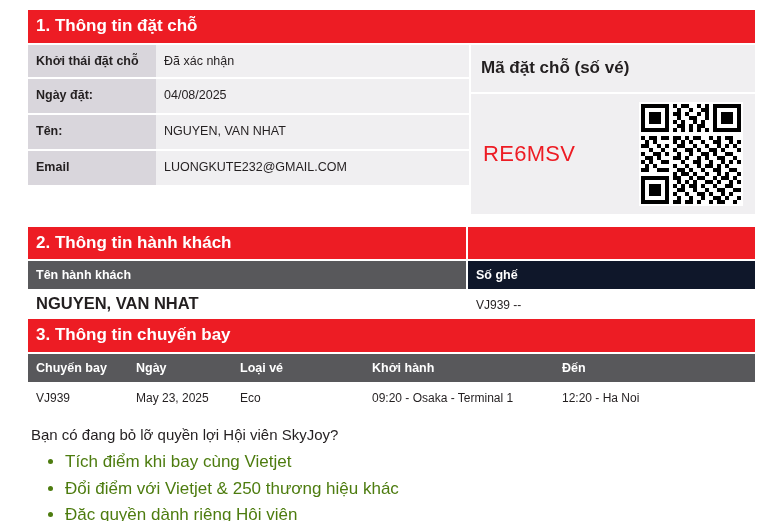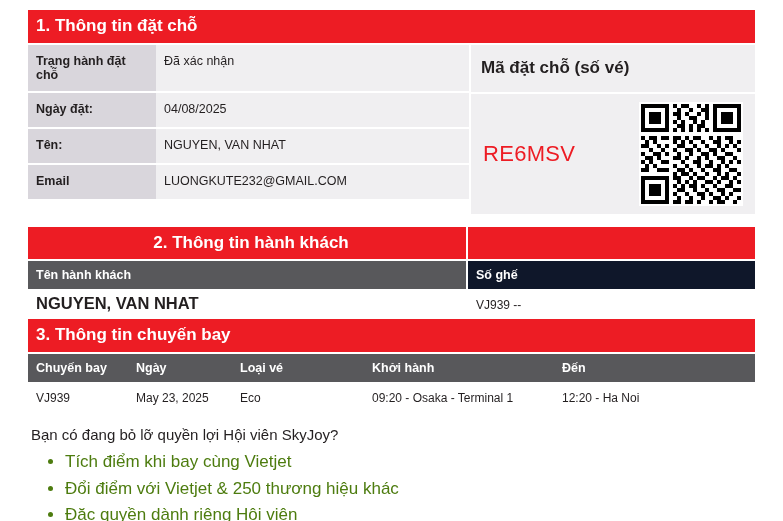--- a/index.html
+++ b/index.html
@@ -33,21 +33,20 @@
     line-height: 1.15;
   }
   .section-bar.split {
     display: flex;
     padding: 0;
   }
   .section-bar.split .left {
     flex: 0 0 440px;
     padding: 6px 0 7px 8px;
     border-right: 2px solid #ffffff;
-    text-align: center;
   }
   .section-bar.split .right {
     flex: 1;
     padding: 6px 8px 7px 8px;
   }
 
   
   #sec1-bar { margin-top: 10px; }
   .booking-wrap {
     display: flex;
@@ -206,21 +205,21 @@
 <div class="page">
 
   <div class="section-bar" id="sec1-bar">
     <span>1. Thông tin đặt chỗ</span>
   </div>
 
   <div class="booking-wrap">
 
     <div class="booking-left">
       <div class="binfo-row">
-        <div class="binfo-label">Trạng hành đặt chỗ</div>
+        <div class="binfo-label">Khởi thái đặt chỗ</div>
         <div class="binfo-value">Đã xác nhận</div>
       </div>
       <div class="binfo-row tall">
         <div class="binfo-label">Ngày đặt:</div>
         <div class="binfo-value">04/08/2025</div>
       </div>
       <div class="binfo-row tall">
         <div class="binfo-label">Tên:</div>
         <div class="binfo-value">NGUYEN, VAN NHAT</div>
       </div>

